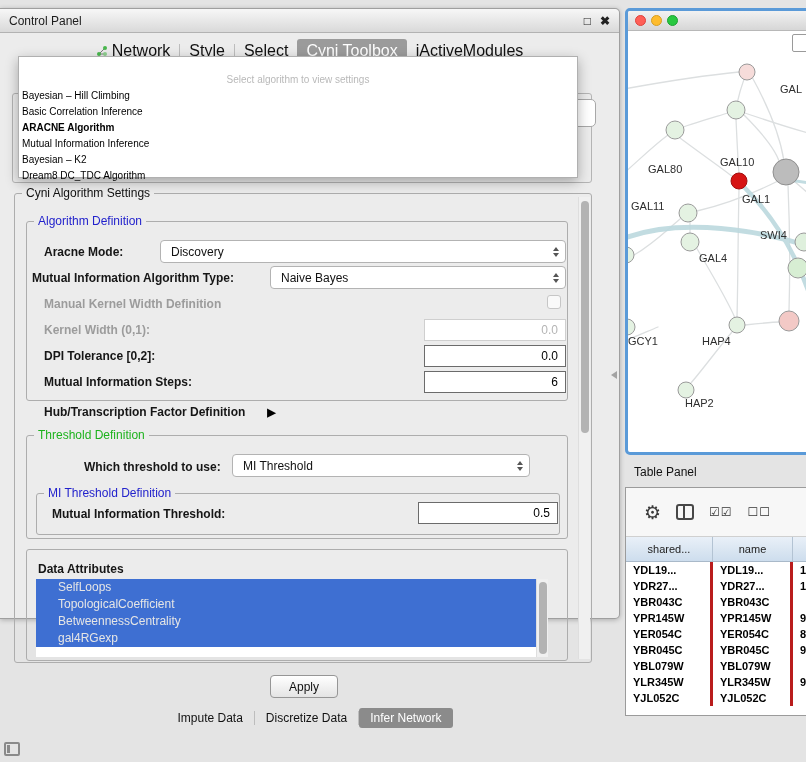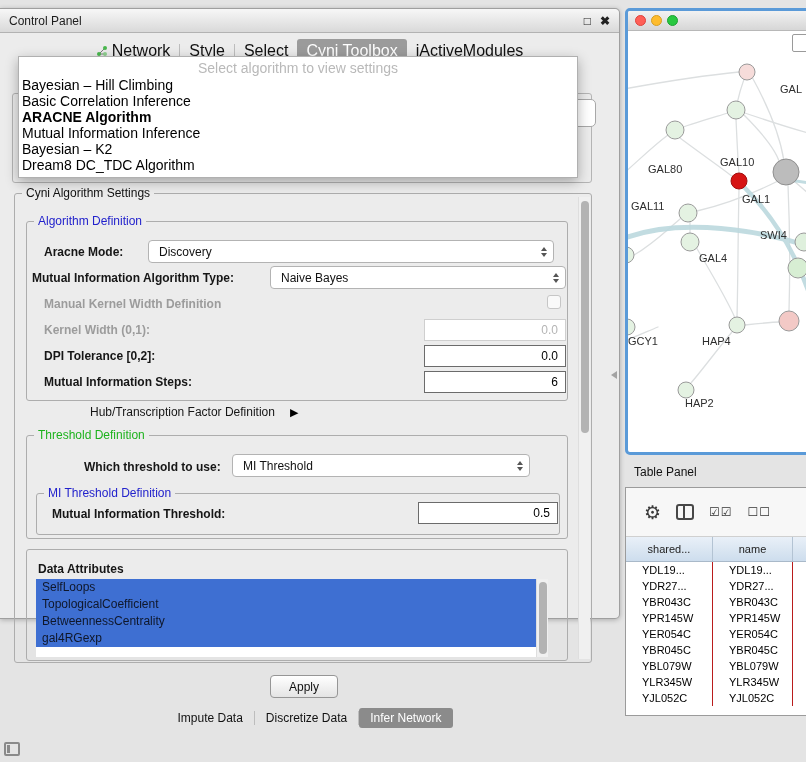--- a/index.html
+++ b/index.html
@@ -21,21 +21,21 @@
 
   .cp-tabs { position:absolute; top:30px; left:0; right:0; display:flex;
     justify-content:center; align-items:center; font-size:16px; color:#111; }
   .tab { padding:3px 9px; display:flex; align-items:center; gap:4px; white-space:nowrap; }
   .tab.sel { background:#9b9b9b; color:#fff; border-radius:3px; }
   .tab-sep { width:1px; height:14px; background:#bdbdbd; }
 
   
   .algo-popup { position:absolute; left:18px; top:47px; width:560px; height:122px;
     background:#fff; border:1px solid #b0b0b0; box-shadow:0 4px 12px rgba(0,0,0,.3);
-    z-index:30; font-size:14px; padding-top:3px; }
+    z-index:30; font-size:10px; padding-top:14px; }
   .algo-prompt { text-align:center; color:#b9b9b9; height:17px; line-height:17px; }
   .algo-item { height:16px; line-height:16px; padding-left:3px; color:#000; white-space:nowrap; }
   .algo-item.bold { font-weight:bold; }
 
   
   .ghost-group { position:absolute; left:12px; top:84px; width:580px; height:90px;
     border:1px solid #b5b5b5; border-radius:3px; z-index:1; }
   .ghost-combo { position:absolute; left:570px; top:90px; width:26px; height:28px;
     background:#fff; border:1px solid #a8a8a8; border-radius:5px; z-index:2; }
 
@@ -60,28 +60,28 @@
   .spin .dn { border-top:4px solid #555; }
 
   .field { position:absolute; width:142px; height:22px; background:#fff;
     border:1px solid #6b6b6b; font-size:12px; color:#000; text-align:right;
     padding:0 7px; font-family:"Liberation Sans",sans-serif; }
   .field.dis { border:1px solid #cfcfcf; color:#b5b5b5; }
 
   .checkbox { position:absolute; width:14px; height:14px; background:#f9f9f9;
     border:1px solid #c6c6c6; border-radius:3px; }
 
-  .expander { position:absolute; font-size:12px; font-weight:normal; color:#161616;
-    display:flex; align-items:center; gap:15px;margin-left:46px; }
+  .expander { position:absolute; font-size:12px; font-weight:bold; color:#161616;
+    display:flex; align-items:center; gap:22px; }
   .expander .arr { font-size:11px; color:#000; }
 
   .attr-list { position:absolute; left:36px; top:570px; width:512px; height:78px;
     background:#fff; overflow:hidden; }
-  .attr-item { height:17px; line-height:17px; background:#3e6fd2; color:#0f172a;
-    font-size:12px; padding-left:6px; white-space:nowrap; }
+  .attr-item { height:17px; line-height:17px; background:#3e6fd2; color:#e5e5e5;
+    font-size:12px; padding-left:22px; white-space:nowrap; }
 
   .vscroll { position:absolute; background:#f0f0f0; border-left:1px solid #dedede; }
   .vthumb { position:absolute; background:#b3b3b3; border-radius:4px; }
 
   .apply-btn { position:absolute; left:270px; top:666px; width:68px; height:23px;
     border:1px solid #969696; border-radius:4px; background:linear-gradient(#ffffff,#e4e4e4);
     font-size:12px; color:#111; display:flex; align-items:center; justify-content:center; }
 
   .cp-bottom-tabs { position:absolute; left:0; right:0; top:699px; display:flex;
     justify-content:center; align-items:center; font-size:12px; color:#111; }
@@ -119,21 +119,21 @@
   .tp-colicon::after { content:""; position:absolute; left:5px; top:0; bottom:0;
     width:2px; background:#474747; }
   .tp-checks { font-size:12px; letter-spacing:1px; color:#333; }
   .tp-header { position:absolute; left:0; top:49px; right:0; height:25px; display:flex;
     background:linear-gradient(#e9f0f8,#cddded); border-bottom:1px solid #a9b9c9;
     font-size:11px; color:#222; }
   .tp-hcell { display:flex; align-items:center; justify-content:center;
     border-right:1px solid #b3c3d3; overflow:hidden; white-space:nowrap; }
   .tp-rows { position:absolute; left:0; top:74px; right:0; font-size:11px; color:#000; }
   .tp-row { display:flex; height:16px; line-height:16px; }
-  .tp-cell { padding-left:16px; border-right:1px solid #b91c1c; overflow:hidden; white-space:nowrap; }
+  .tp-cell { padding-left:7px; border-right:3px solid #b91c1c; overflow:hidden; white-space:nowrap;font-weight:bold; }
   .c1 { width:87px; } .c2 { width:80px; } .c3 { flex:1; }
 
   
   .dock-icon { position:absolute; left:4px; top:742px; width:16px; height:14px;
     border:2px solid #8a8a8a; border-radius:2px; }
   .dock-icon::after { content:""; position:absolute; left:1px; top:1px; bottom:1px;
     width:3px; background:#8a8a8a; }
 
   svg text { font-family:"Liberation Sans",sans-serif; font-size:11px; fill:#2e2e2e; }
 </style>
@@ -196,21 +196,21 @@
     <span class="legend" style="left:22px; top:177px;">Cyni Algorithm Settings</span>
 
     <div class="vscroll" style="left:578px; top:188px; width:12px; height:462px;">
       <div class="vthumb" style="left:2px; top:4px; width:8px; height:232px;"></div>
     </div>
 
     <div class="grp" style="left:26px; top:212px; width:542px; height:180px;"></div>
     <span class="legend blue" style="left:34px; top:205px;">Algorithm Definition</span>
 
     <span class="lbl" style="left:44px; top:236px;">Aracne Mode:</span>
-    <div class="combo" style="left:148px; top:231px; width:406px;text-align:right;">
+    <div class="combo" style="left:160px; top:231px; width:406px;text-align:right;">
       <span>Discovery</span>
       <span class="spin">
           <i class="up"></i>
           <i class="dn"></i>
         </span>
     </div>
 
     <span class="lbl" style="left:32px; top:262px;">Mutual Information Algorithm Type:</span>
     <div class="combo" style="left:270px; top:257px; width:296px;">
       <span>Naive Bayes</span>

